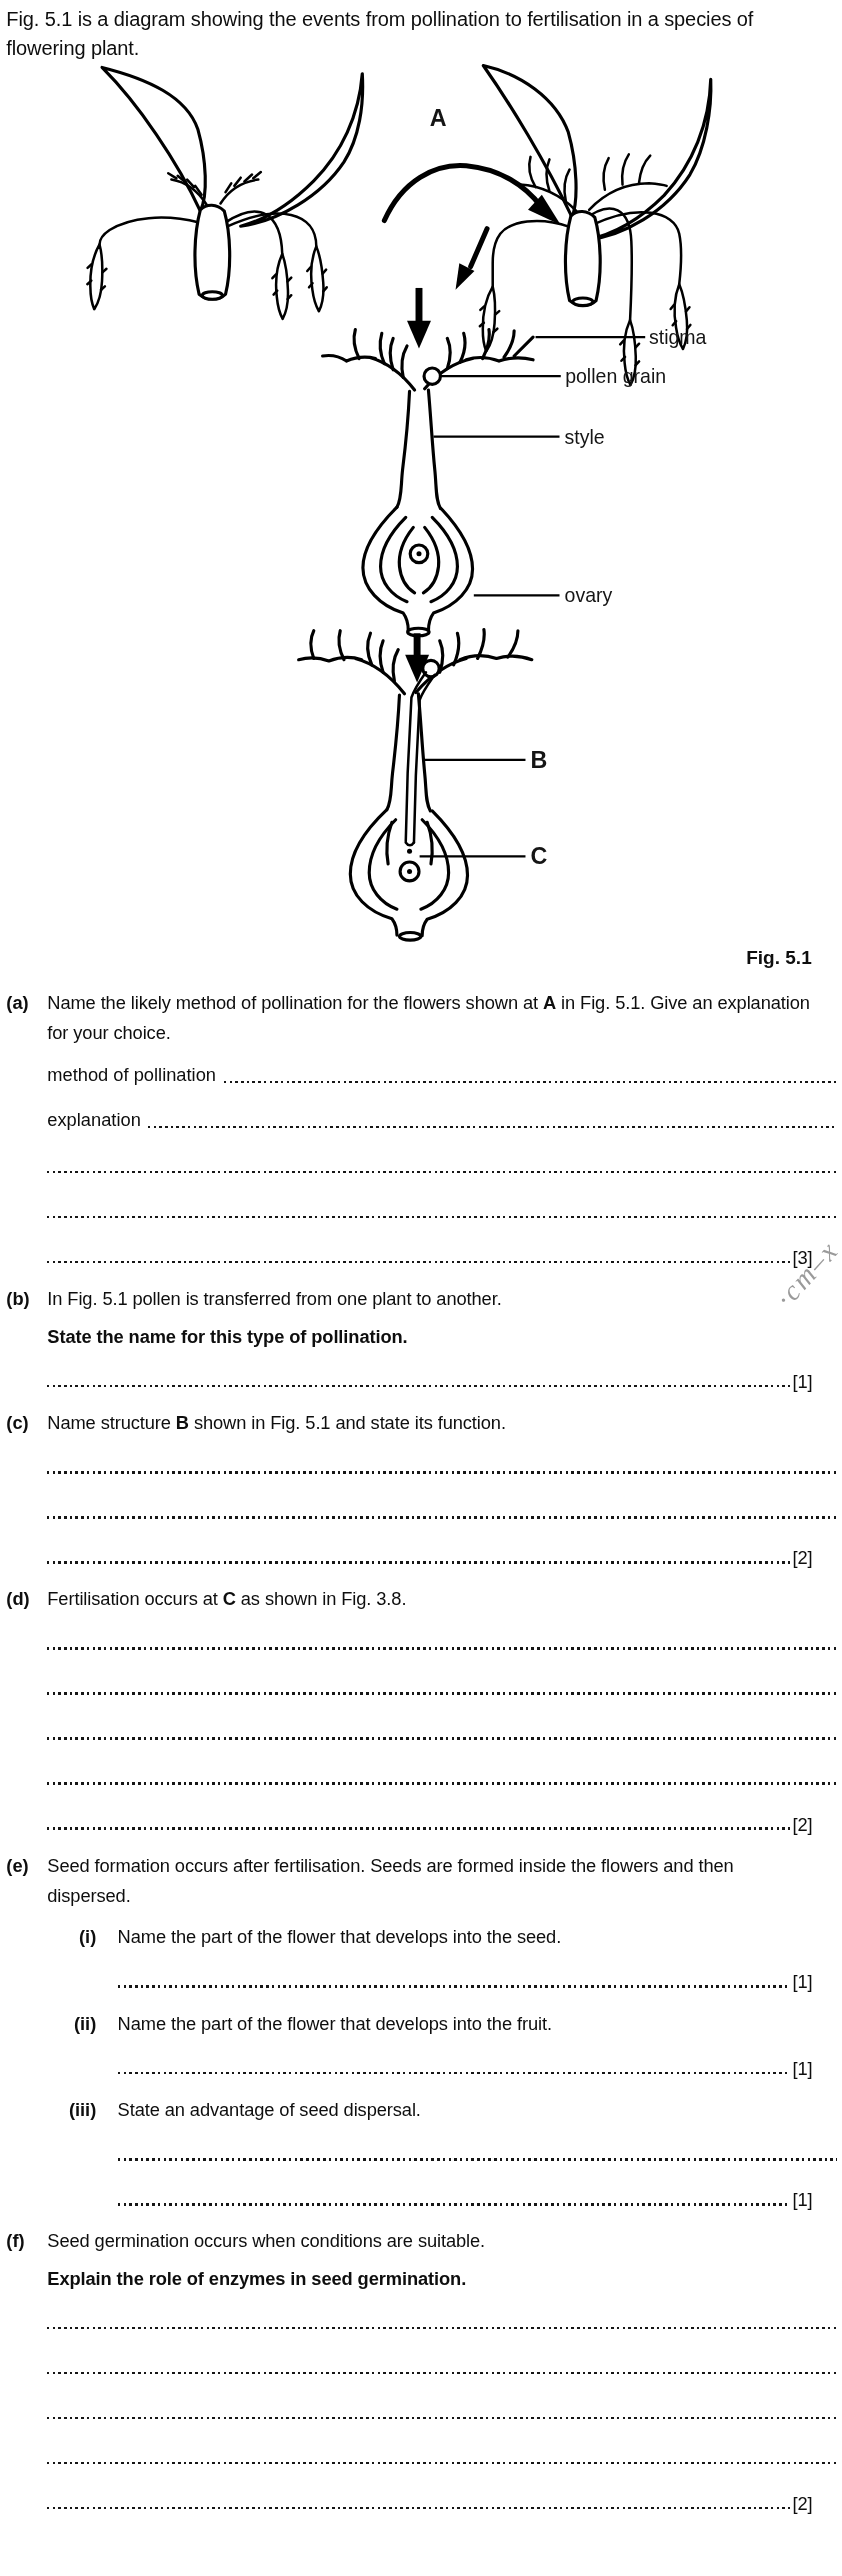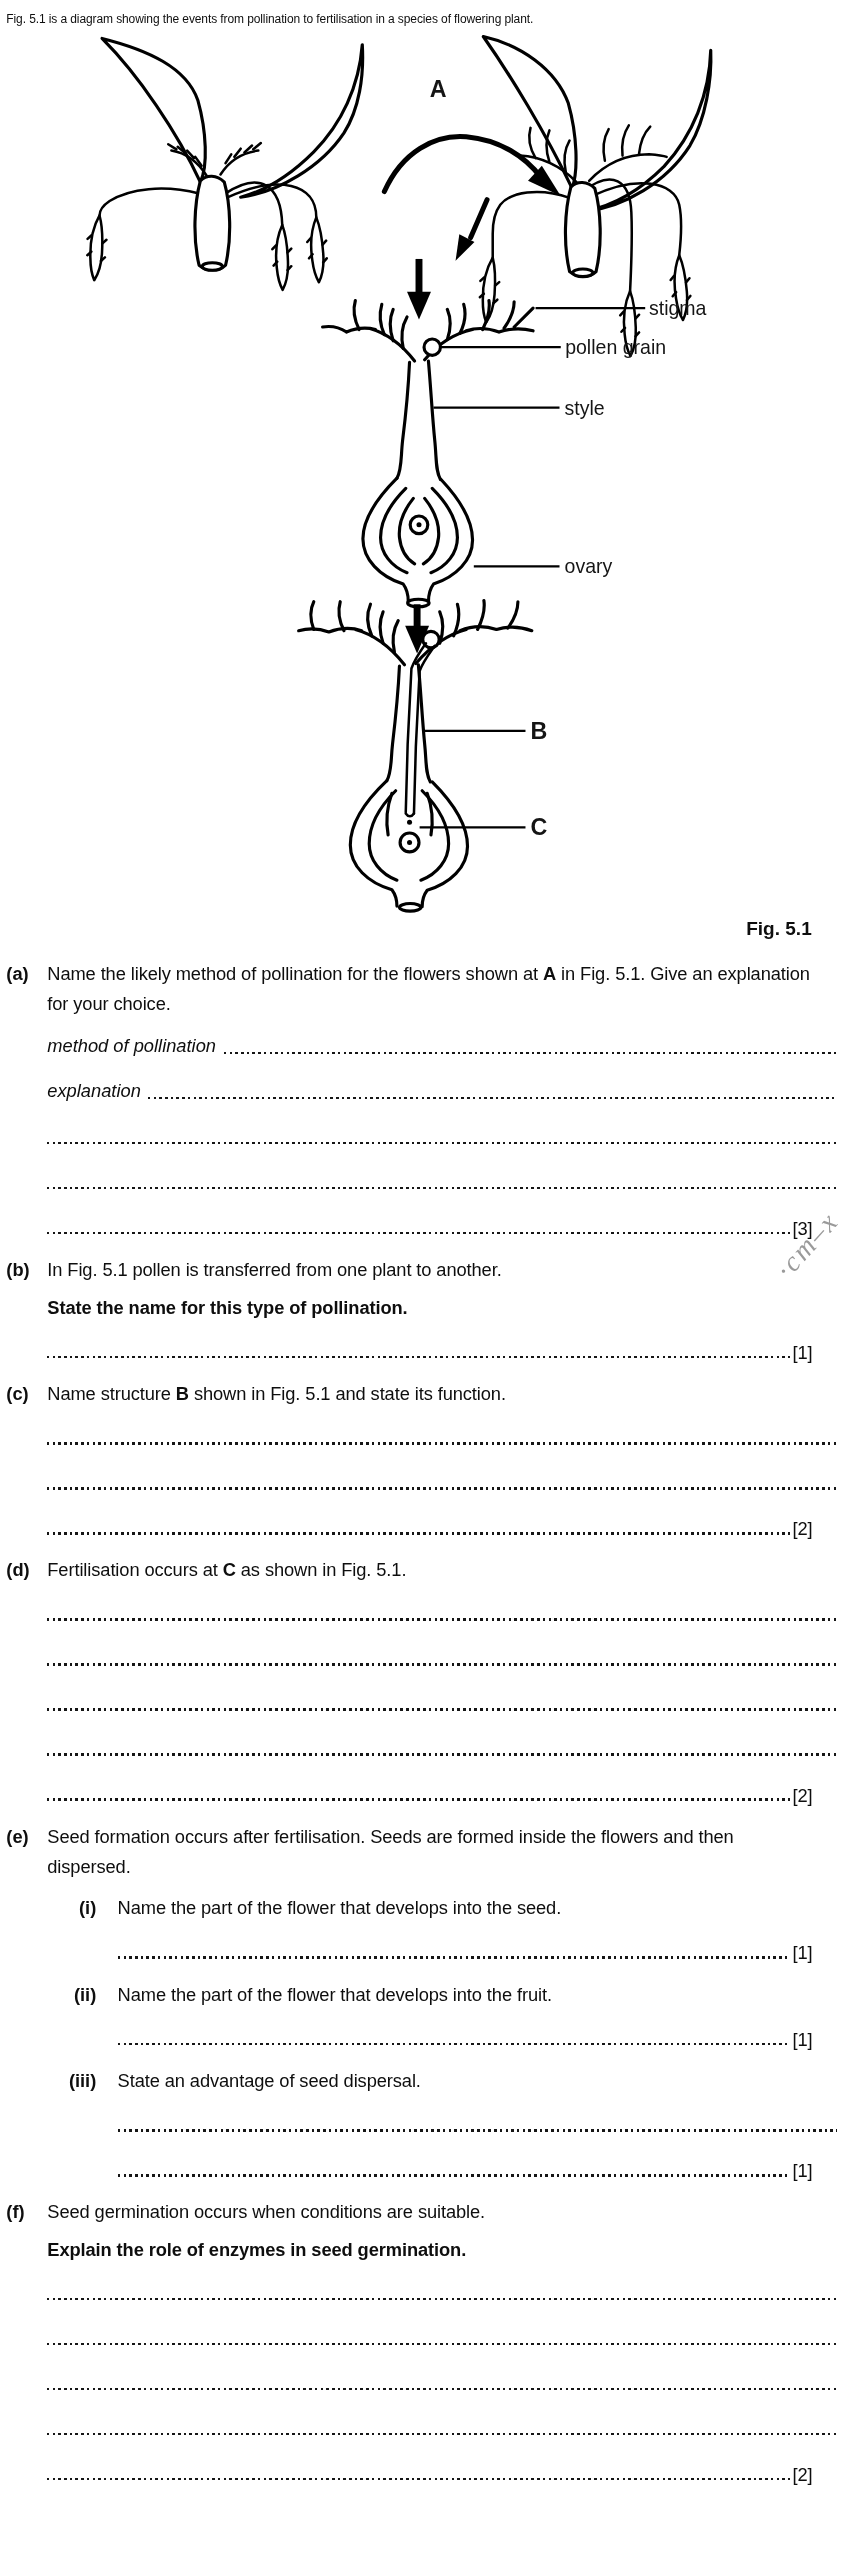--- a/index.html
+++ b/index.html
@@ -3,33 +3,33 @@
 <meta charset="utf-8">
 <style>
   html,body { margin:0; padding:0; background:#fff; }
   body {
     width:843px;
     font-family:"Liberation Sans", sans-serif;
     color:#0e0e0e;
     -webkit-font-smoothing:antialiased;
   }
   .sheet { padding:5px 6.3px 6.3px 6.3px; position:relative; }
-  .intro { margin:0; font-size:12px; line-height:29px; letter-spacing:-0.1px; max-width:832px; }
+  .intro { margin:0; font-size:20px; line-height:29px; letter-spacing:-0.1px; max-width:832px; }
   .fig-wrap { margin:0; }
   svg.fig { display:block; }
   .caption { text-align:right; font-weight:bold; font-size:19px; line-height:23px; margin:3.8px 25px 0 0; }
 
   .q { display:flex; margin-top:19px; }
   .qletter { flex:0 0 41px; font-weight:bold; font-size:18.3px; line-height:30px; }
   .qbody { flex:1; min-width:0; }
   .qtext { margin:0 17px -7.6px 0; font-size:18.3px; line-height:30px; letter-spacing:-0.1px; }
   .qtext2 { margin-top:15px;font-weight:bold; }
 
   .row { display:flex; align-items:flex-end; height:45px; position:relative; }
-  .row .lbl { font-size:18.3px; line-height:21px; margin-right:7.6px; white-space:nowrap;font-style:italic; }
+  .row .lbl { font-size:18.3px; line-height:21px; margin-right:7.6px; white-space:nowrap; }
   .dots { flex:1; height:2.5px; margin-bottom:1.9px;
           background:repeating-linear-gradient(to right, #161616 0 2.5px, transparent 2.5px 5.7px); }
   .mark { font-size:18.3px; line-height:18.3px; margin-left:1.9px; transform:translateY(1.9px); white-space:nowrap; }
   .row.marked { padding-right:24px; }
 
   .subq { display:flex; margin-top:19px; }
   .subnum { flex:0 0 49px; text-align:right; font-weight:bold; font-size:18.3px; line-height:30px; padding-right:1.3px; }
   .subbody { flex:1; margin-left:20px; min-width:0; }
 
   .wm {
@@ -251,21 +251,21 @@
       <div class="row marked">
           <span class="dots"></span>
           <span class="mark">[2]</span>
         </div>
     </div>
   </div>
 
   <div class="q">
     <div class="qletter">(d)</div>
     <div class="qbody">
-      <p class="qtext"><span>Fertilisation occurs at </span><b>C</b><span> as shown in Fig. 5.1.</span></p>
+      <p class="qtext"><span>Fertilisation occurs at </span><b>C</b><span> as shown in Fig. 3.8.</span></p>
       <div class="row">
           <span class="dots"></span>
         </div>
       <div class="row">
           <span class="dots"></span>
         </div>
       <div class="row">
           <span class="dots"></span>
         </div>
       <div class="row">

